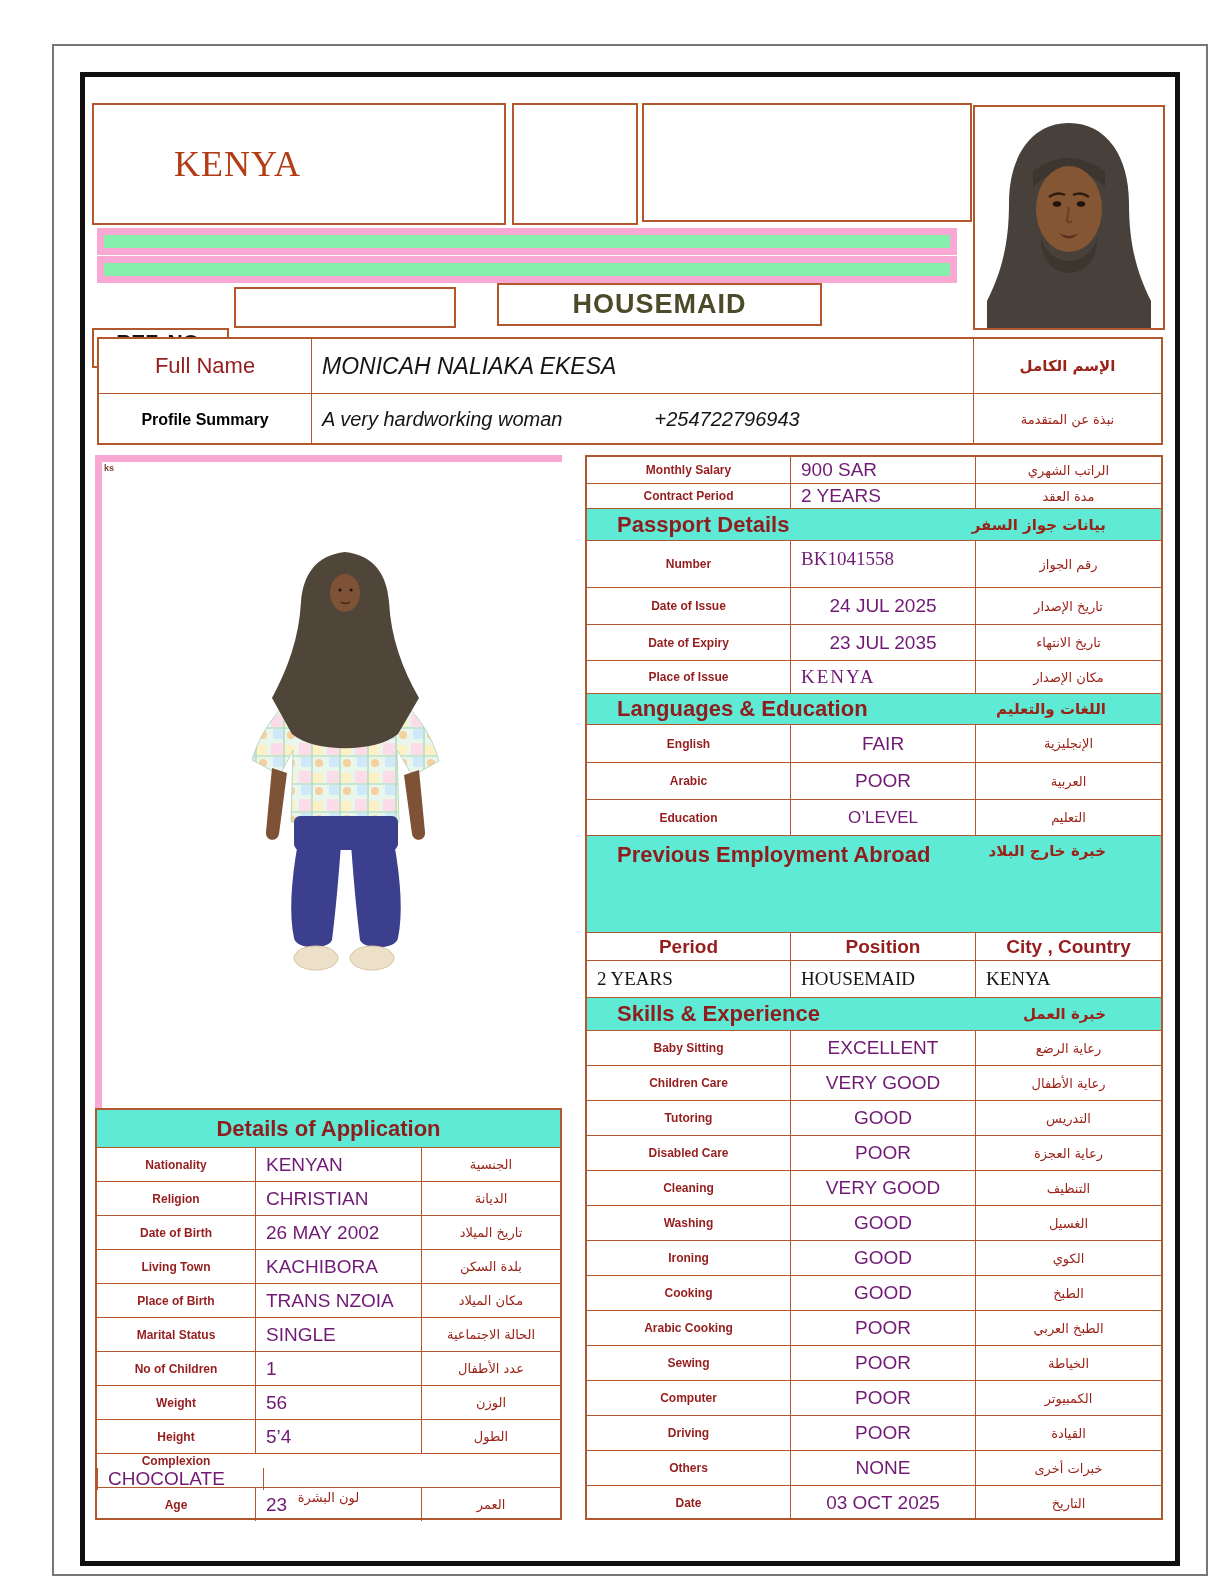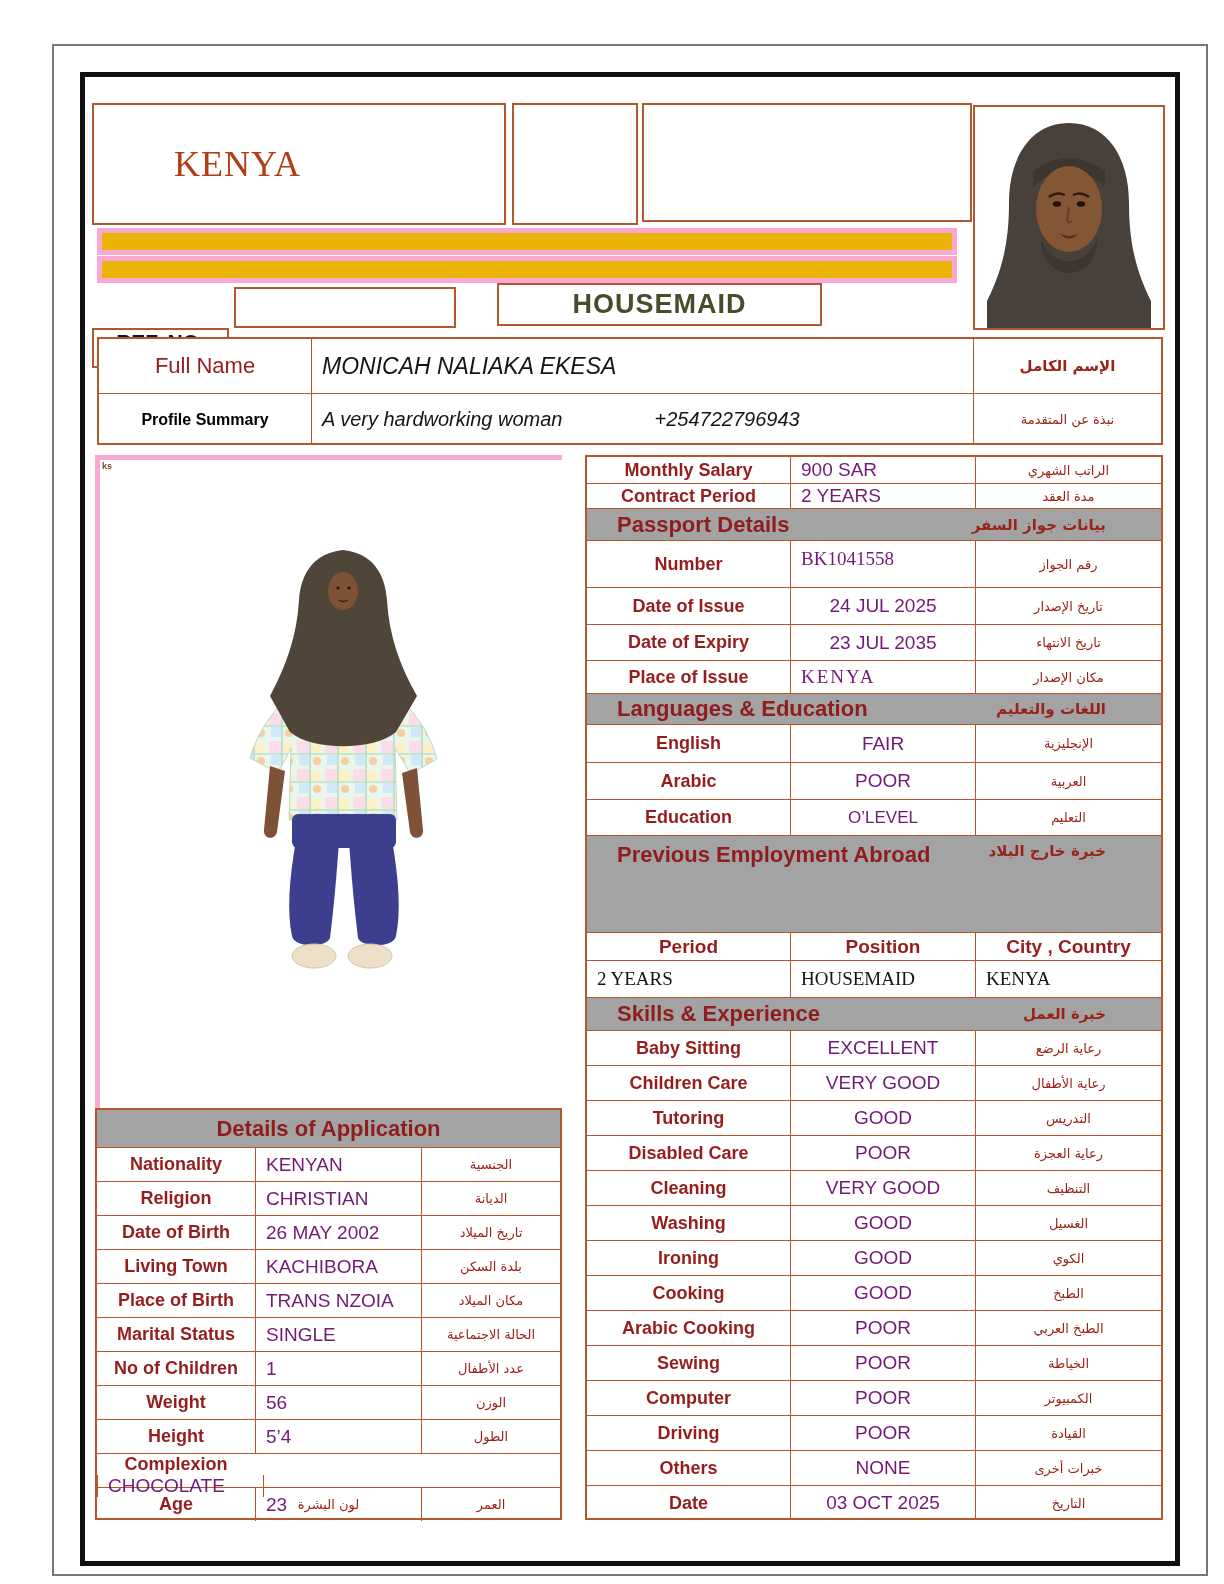--- a/index.html
+++ b/index.html
@@ -2,39 +2,39 @@
 <html><head>
 <meta charset="utf-8">
 <style>
   html,body{margin:0;padding:0;background:#ffffff;}
   #page{position:relative;width:1224px;height:1584px;background:#ffffff;
         font-family:"Liberation Sans",sans-serif;overflow:hidden;}
   .abs{position:absolute;box-sizing:border-box;}
   .outer-thin{border:2px solid #777777;}
   .black-frame{border:5px solid #101010;}
   .obox{border:2px solid #b3582c;background:#fff;}
-  .obox1{border:5px solid #f9a8d4;background:#eab308;font-weight:bold;}
+  .obox1{border:7px solid #f9a8d4;background:#86efac;font-weight:bold;}
 
   .kenya-title{font-family:"Liberation Serif",serif;font-size:36px;color:#b23c14;letter-spacing:1px;}
   .housemaid-title{font-size:27px;font-weight:700;color:#4b4b2a;letter-spacing:1px;}
   .ref-label{font-size:21px;font-weight:700;color:#151515;}
 
   .tbl{background:#fff;border:2px solid #b3582c;}
   .trow{display:flex;box-sizing:border-box;border-top:1px solid #b3582c;}
   .trow.first{border-top:none;}
   .cell{box-sizing:border-box;display:flex;align-items:center;}
-  .cl{justify-content:center;color:#951d1d;font-size:18px;font-weight:700;text-align:center;}
+  .cl{justify-content:center;color:#951d1d;font-size:12px;font-weight:700;text-align:center;}
   .cv{border-left:1px solid #b3582c;border-right:1px solid #b3582c;color:#701a75;font-size:19px;}
   .cv.center{justify-content:center;}
   .cv.padded{padding-left:10px;}
   .ca{flex:1;justify-content:center;}
   .ar{font-family:"DejaVu Sans",sans-serif;color:#9a2318;font-size:13px;direction:rtl;}
   .serif{font-family:"Liberation Serif",serif;}
 
-  .sechead{display:flex;align-items:center;justify-content:space-between;background:#a3a3a3;
+  .sechead{display:flex;align-items:center;justify-content:space-between;background:#5eead4;
            border-top:1px solid #b3582c;box-sizing:border-box;padding:0 55px 0 30px;gap:28px;}
   .sechead .en{color:#8f1d1d;font-size:22px;font-weight:700;}
   .sechead .ar{font-size:15px;font-weight:700;}
 
   
   .r .cl{width:203px;}
   .r .cv{width:186px;}
   
   .l .cl{width:158px;}
   .l .cv{width:167px;}

